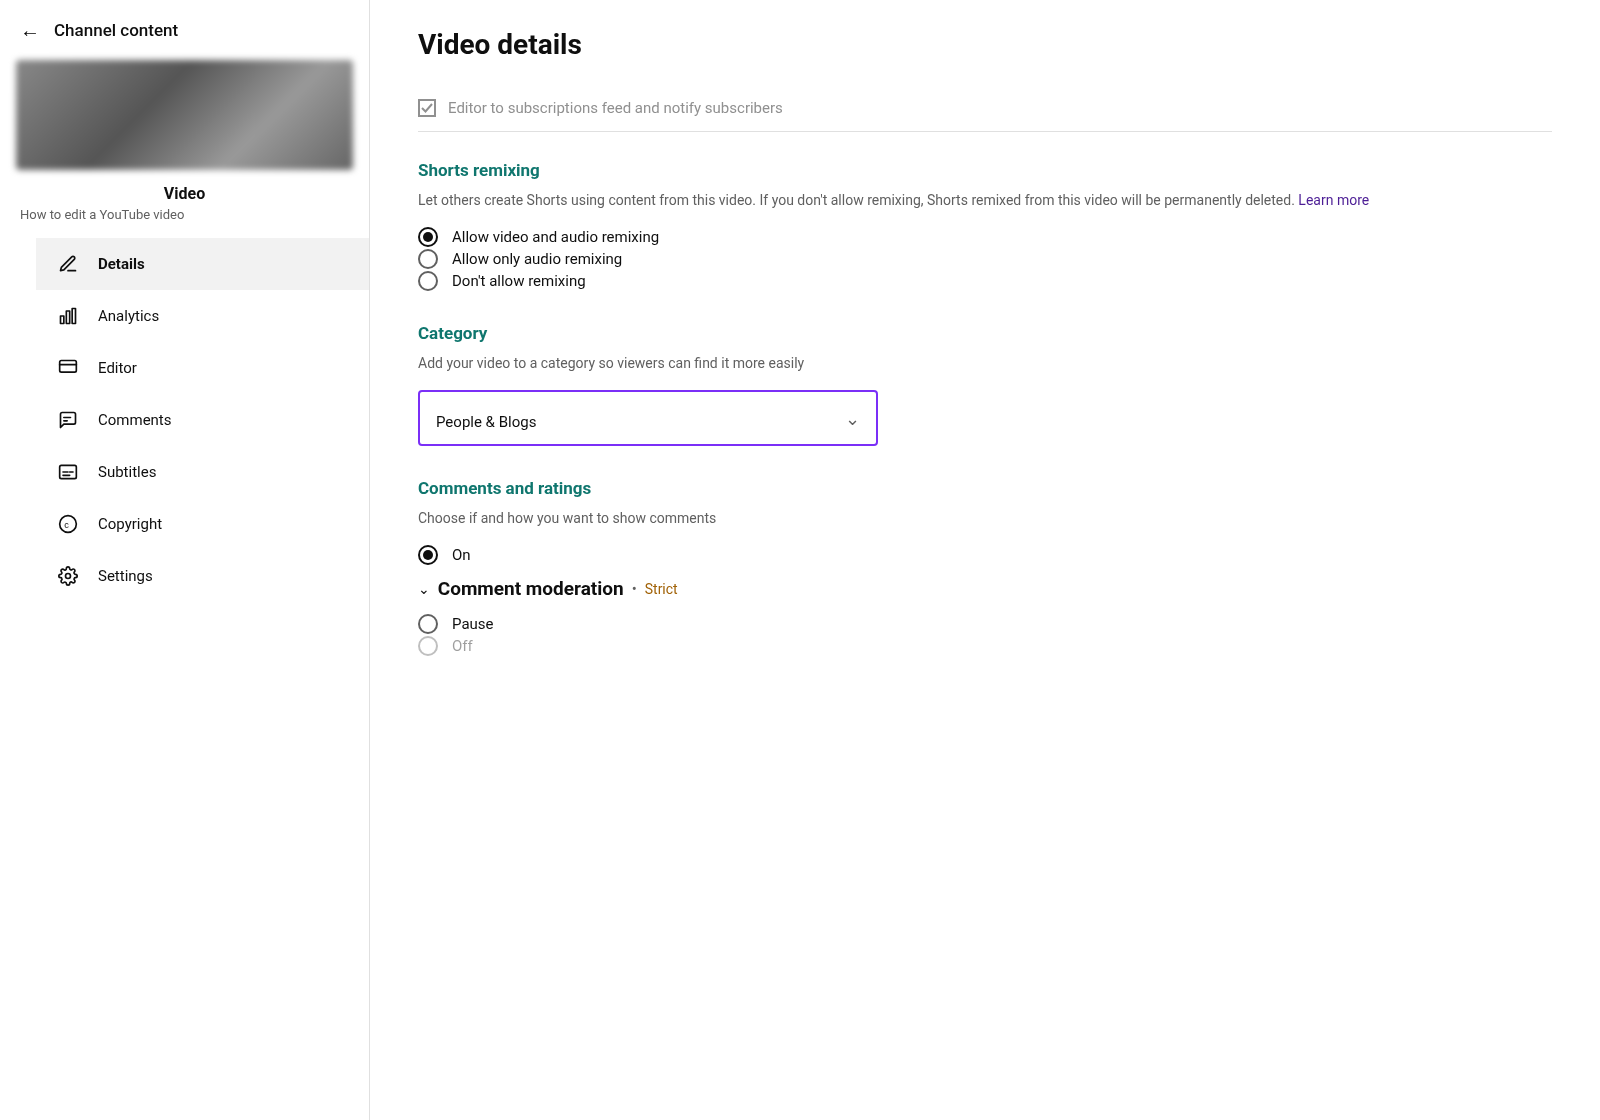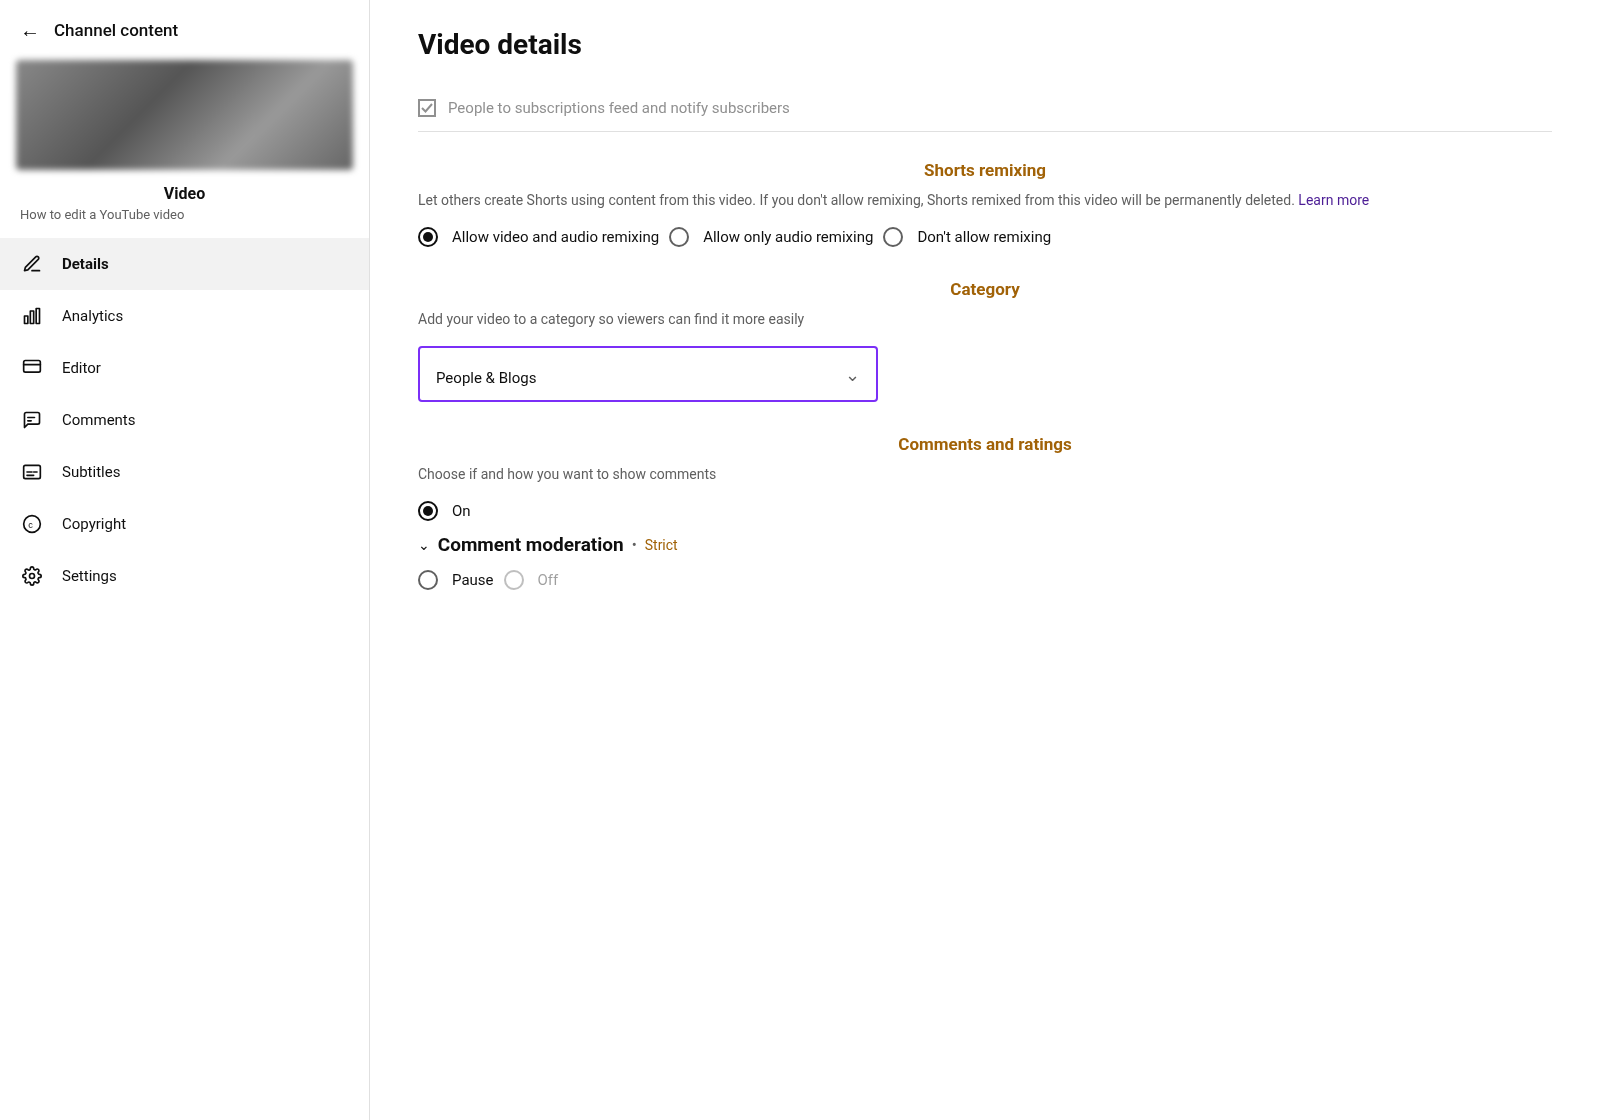--- a/index.html
+++ b/index.html
@@ -93,20 +93,21 @@
 
     .nav-item {
       display: flex;
       align-items: center;
       padding: 0 20px;
       height: 52px;
       cursor: pointer;
       border-radius: 0;
       gap: 18px;
       position: relative;
+      margin-left: 36px;
     }
 
     .nav-item.active {
       background: #f2f2f2;
     }
 
     .nav-icon {
       width: 24px;
       height: 24px;
       display: flex;
@@ -167,42 +168,41 @@
     }
 
     
     .section {
       margin-bottom: 32px;
     }
 
     .section-title {
       font-size: 17px;
       font-weight: 700;
-      color: #a16207;
+      color: #0f766e;
       margin-bottom: 10px;
-      text-align: center;
     }
 
     .section-desc {
       font-size: 14px;
       color: #606060;
       margin-bottom: 16px;
       line-height: 1.5;
     }
 
     .learn-more {
       color: #4c1d95;
       text-decoration: none;
     }
 
     
     .radio-group {
       display: flex;
-      flex-direction: row;
-      gap: 10px;
+      flex-direction: column;
+      gap: 2px;
     }
 
     .radio-option {
       display: flex;
       align-items: center;
       gap: 14px;
       cursor: pointer;
     }
 
     .radio-circle {
@@ -397,21 +397,21 @@
 <div class="main-content">
 
   <h1 class="page-title">Video details</h1>
 
   <div class="publish-row">
     <div class="checkbox-checked">
       <svg width="14" height="14" viewBox="0 0 14 14" fill="none" stroke="#909090" stroke-width="2">
         <polyline points="2,7 5.5,10.5 12,3"></polyline>
       </svg>
     </div>
-    <span class="publish-text">People to subscriptions feed and notify subscribers</span>
+    <span class="publish-text">Editor to subscriptions feed and notify subscribers</span>
   </div>
 
   <div class="section">
     <div class="section-title">Shorts remixing</div>
     <div class="section-desc">
       <span>Let others create Shorts using content from this video. If you don't allow remixing, Shorts remixed from this video will be permanently deleted.</span>
       <a class="learn-more">Learn more</a>
     </div>
     <div class="radio-group">
 

